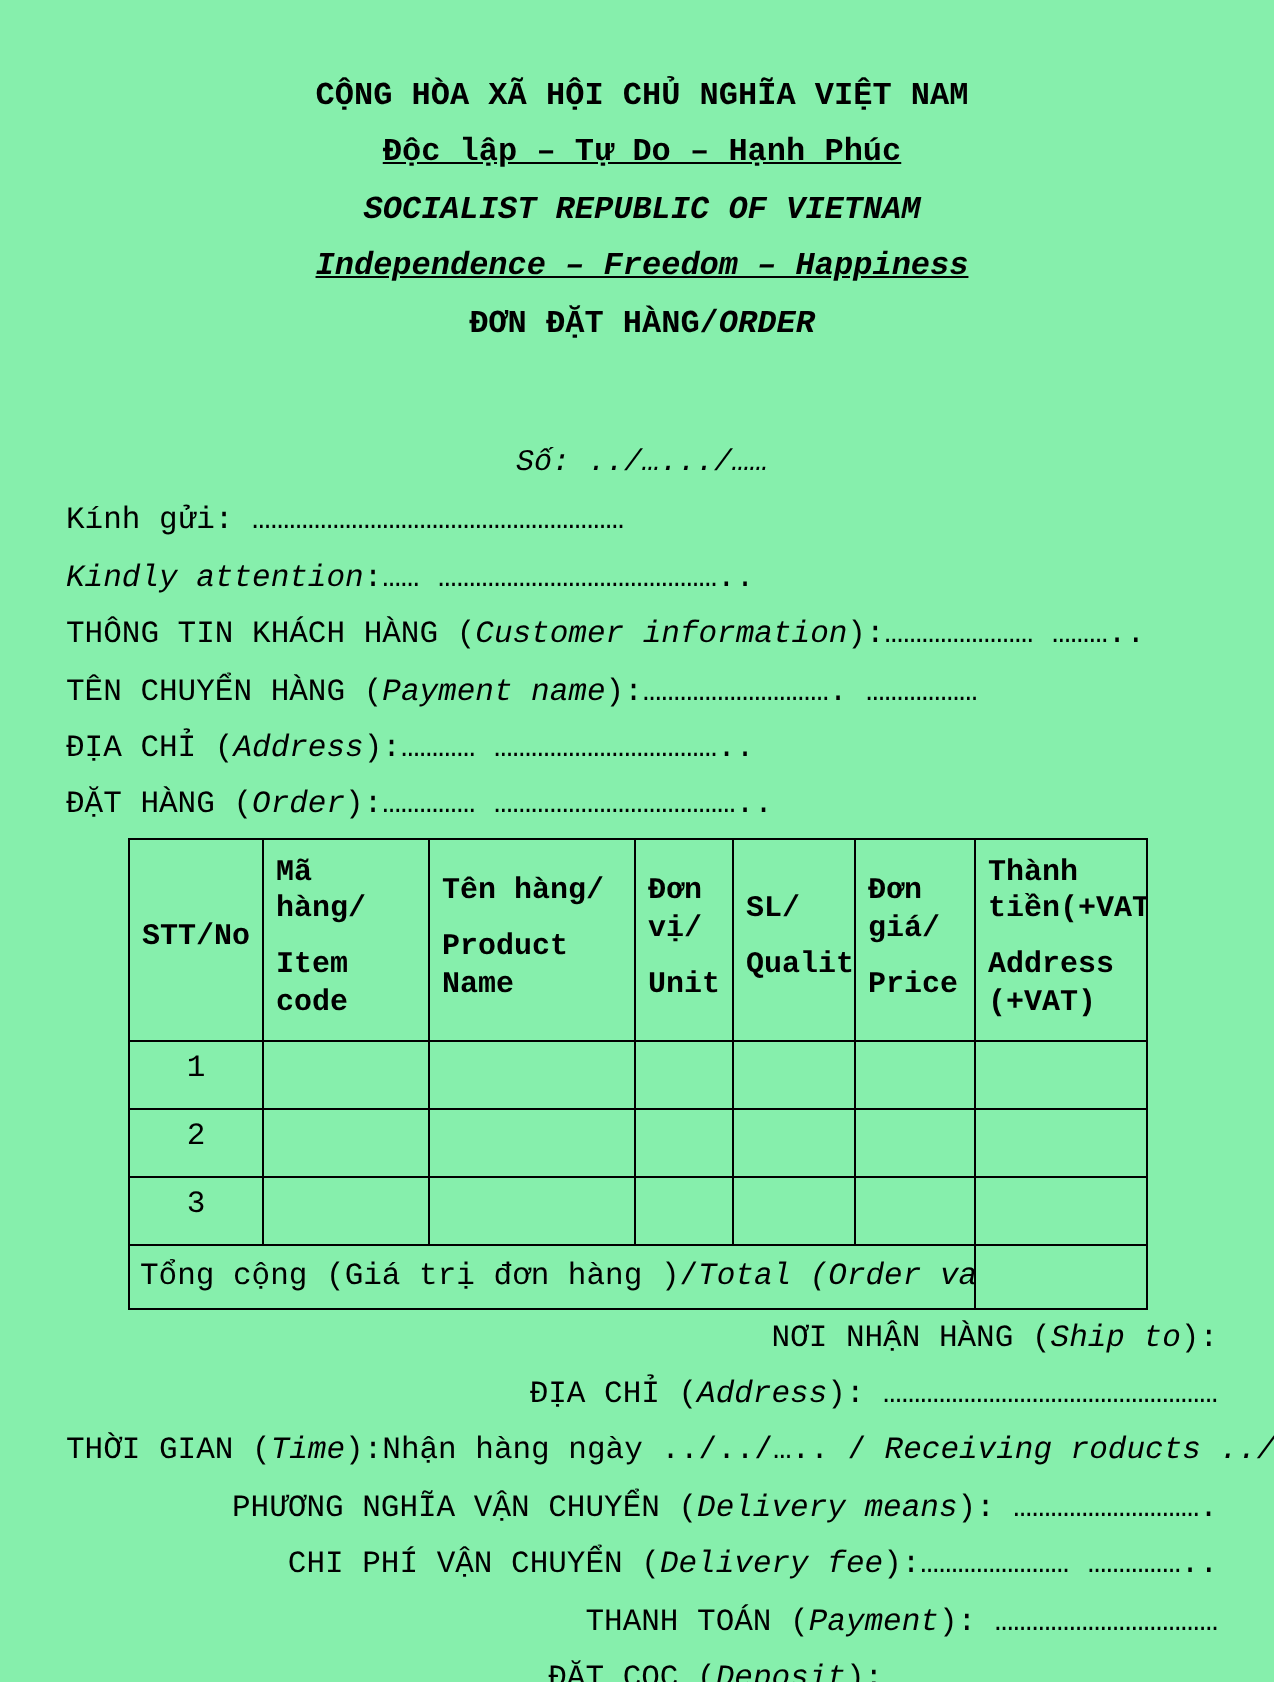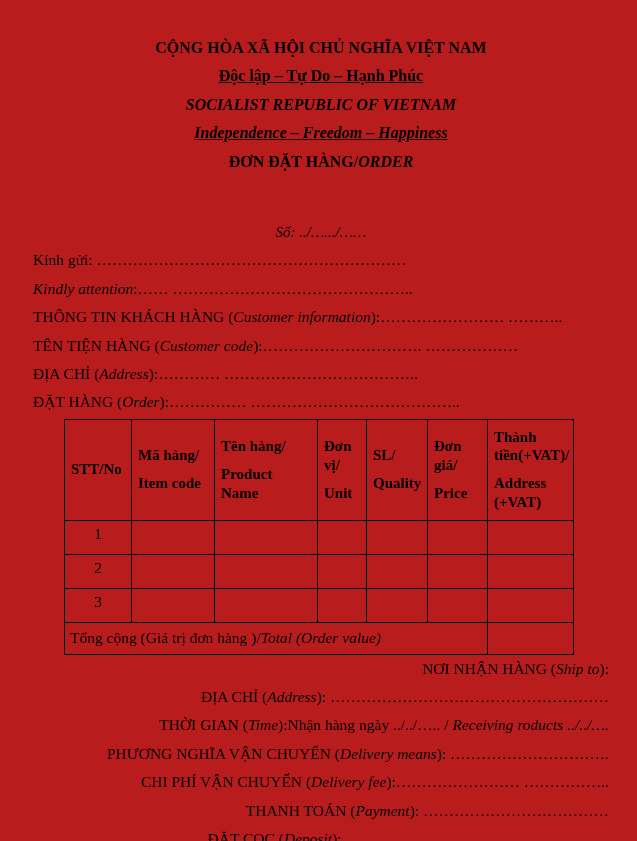--- a/index.html
+++ b/index.html
@@ -1,23 +1,23 @@
 <!DOCTYPE html>
 <html><head>
 <meta charset="utf-8">
 <style>
   html,body{margin:0;padding:0;background:#ffffff;}
   .page{
     position:relative;
     width:637px;height:841px;
     box-sizing:border-box;
     padding:34px 28px 16px 33px;
-    background:#b91c1c;
+    background:#86efac;
     color:#000000;
-    font-family:Liberation Serif, serif;
+    font-family:Liberation Mono, monospace;
     overflow:hidden;
   }
   .header{text-align:center;}
   .line{
     line-height:28.4px;
     height:28.4px;
     font-size:15.5px;
     white-space:nowrap;
   }
   .header .line{font-size:16px;}
@@ -81,21 +81,21 @@
       <div class="line"><span class="b i">SOCIALIST REPUBLIC OF VIETNAM</span></div>
       <div class="line"><span class="b i u">Independence – Freedom – Happiness</span></div>
       <div class="line"><span class="b">ĐƠN ĐẶT HÀNG/</span><span class="b i">ORDER</span></div>
       <div class="line small"><span class="i">Số: ../….../……</span></div>
     </div>
 
   <div class="section-top" id="lines-top">
       <div class="line"><span class="">Kính gửi: ……………………………………………………</span></div>
       <div class="line"><span class="i">Kindly attention</span><span class="">:…… ………………………………………..</span></div>
       <div class="line"><span class="">THÔNG TIN KHÁCH HÀNG (</span><span class="i">Customer information</span><span class="">):…………………… ………..</span></div>
-      <div class="line"><span class="">TÊN TIỆN HÀNG (</span><span class="i">Customer code</span><span class="">):…………………………. ………………</span></div>
+      <div class="line"><span class="">TÊN CHUYỂN HÀNG (</span><span class="i">Payment name</span><span class="">):…………………………. ………………</span></div>
       <div class="line"><span class="">ĐỊA CHỈ (</span><span class="i">Address</span><span class="">):………… ………………………………..</span></div>
       <div class="line"><span class="">ĐẶT HÀNG (</span><span class="i">Order</span><span class="">):…………… …………………………………..</span></div>
     </div>
 
   <table class="order">
     <colgroup>
       <col class="col-stt">
         <col class="col-code">
         <col class="col-name">
         <col class="col-unit">

